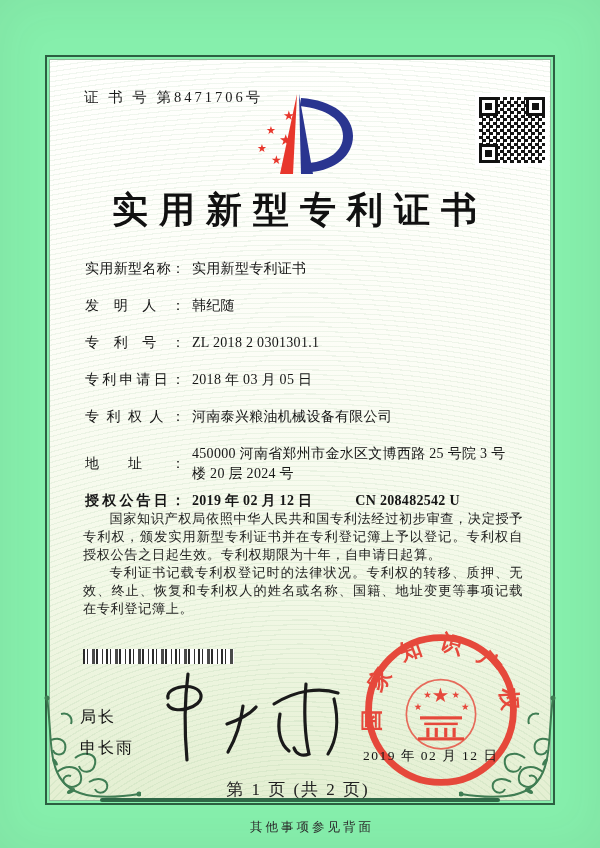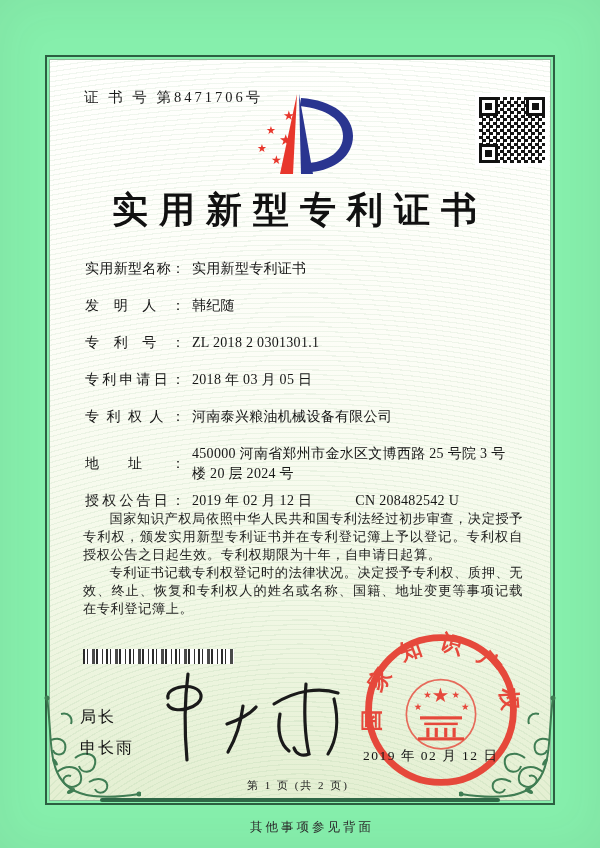--- a/index.html
+++ b/index.html
@@ -48,21 +48,21 @@
   .finder.tr{right:0;top:0;}
   .finder.bl{left:0;bottom:0;}
   .title{
     position:absolute;left:0;top:186px;width:600px;text-align:center;
     font-size:36px;font-weight:bold;color:#111;letter-spacing:11px;z-index:3;
   }
   
   .fields{position:absolute;left:85px;top:259px;width:436px;z-index:3;font-size:14px;color:#161616;}
   .frow{display:flex;align-items:center;line-height:20px;margin-bottom:17px;}
   .frow.addr{margin-bottom:7px;}
-  .frow.last{margin-bottom:0;}
+  .frow.last{margin-bottom:0;font-weight:bold;}
   .flabel{
     display:inline-block;width:100px;flex:0 0 100px;
     text-align:justify;text-align-last:justify;
   }
   .fvalue{display:inline-block;margin-left:7px;max-width:326px;letter-spacing:.3px;}
   .pair2{display:flex;margin-left:36px;}
   .pair2 .flabel{width:88px;flex:0 0 88px;}
   
   .bodytext{
     position:absolute;left:83px;top:510px;width:440px;z-index:3;
@@ -80,21 +80,21 @@
   }
   .director{position:absolute;left:80px;top:701px;z-index:6;font-size:16px;color:#111;line-height:31px;letter-spacing:2px;}
   .signature{position:absolute;left:148px;top:664px;width:210px;height:105px;z-index:6;}
   .seal{position:absolute;left:357px;top:626px;width:168px;height:168px;z-index:5;opacity:.93;}
   .seal-date{
     position:absolute;left:363px;top:747px;z-index:6;
     font-size:13.5px;color:#141414;letter-spacing:1.5px;
   }
   .page-no{
     position:absolute;left:45px;top:778px;width:506px;text-align:center;
-    font-size:11px;color:#222;z-index:5;letter-spacing:2px;
+    font-size:17px;color:#222;z-index:5;letter-spacing:2px;
   }
   .back-note{
     position:absolute;left:12px;top:819px;width:600px;text-align:center;
     font-size:12.5px;color:#2a2a2a;letter-spacing:3px;
   }
 </style>
 </head>
 <body>
 
 <div class="stage">
@@ -197,21 +197,21 @@
       <span class="flabel">授权公告日：</span>
       <span class="fvalue">2019 年 02 月 12 日</span>
       <span class="pair2">
         <span class="fvalue">CN 208482542 U</span>
       </span>
     </div>
   </div>
 
   <div class="bodytext">
     <p>国家知识产权局依照中华人民共和国专利法经过初步审查，决定授予专利权，颁发实用新型专利证书并在专利登记簿上予以登记。专利权自授权公告之日起生效。专利权期限为十年，自申请日起算。</p>
-    <p>专利证书记载专利权登记时的法律状况。决定授予专利权、质押、无效、终止、恢复和专利权人的姓名或名称、国籍、地址变更等事项记载在专利登记簿上。</p>
+    <p>专利证书记载专利权登记时的法律状况。专利权的转移、质押、无效、终止、恢复和专利权人的姓名或名称、国籍、地址变更等事项记载在专利登记簿上。</p>
   </div>
 
   <div class="barcode"></div>
 
   <div class="director">
     <div>局长</div>
     <div>申长雨</div>
   </div>
   <div class="signature">
     <svg viewBox="0 0 210 105" width="210" height="105">

